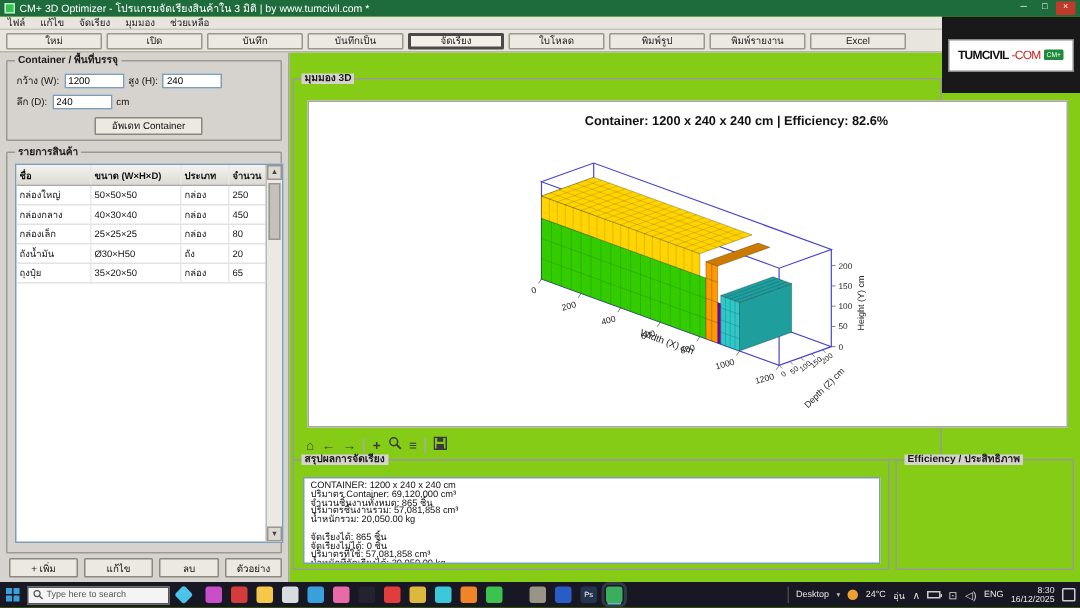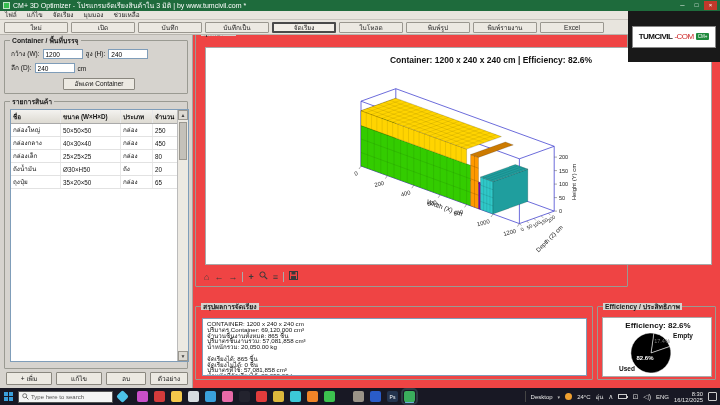--- a/index.html
+++ b/index.html
@@ -1,18 +1,18 @@
 <!DOCTYPE html>
 <html><head>
 <meta charset="utf-8">
 <style>
   *{margin:0;padding:0;box-sizing:border-box}
   html,body{width:720px;height:405px;overflow:hidden;background:#000;
     font-family:"Liberation Sans","DejaVu Sans",sans-serif;-webkit-font-smoothing:antialiased}
-  .screen{position:relative;width:720px;height:405px;background:#ef4444;overflow:hidden}
+  .screen{position:relative;width:720px;height:405px;background:#84cc16;overflow:hidden}
 
   
   .titlebar{position:absolute;left:0;top:0;width:720px;height:11px;background:#1e6b3c;
     display:flex;align-items:center;color:#fff;font-size:7px;padding:0 3px;z-index:30}
   .appicon{width:7px;height:7px;background:#35c04f;border:1px solid #bfe8c8;margin-right:3px;flex:0 0 auto}
   .titletext{white-space:nowrap;overflow:hidden;flex:1}
   .winctrls{display:flex;gap:1px}
   .winbtn{width:13px;height:9px;font-size:6px;line-height:9px;text-align:center;color:#fff;cursor:default}
   .winbtn.close{background:#c0392b}
 
@@ -202,21 +202,21 @@
         </div>
       </div>
     </div>
 
     <button class="btn" style="position:absolute;left:6px;top:337px;width:46px;height:13px">+ เพิ่ม</button>
     <button class="btn" style="position:absolute;left:56px;top:337px;width:46px;height:13px">แก้ไข</button>
     <button class="btn" style="position:absolute;left:106px;top:337px;width:40px;height:13px">ลบ</button>
     <button class="btn" style="position:absolute;left:150px;top:337px;width:38px;height:13px">ตัวอย่าง</button>
   </div>
 
-  <div class="group" style="left:195px;top:32px;width:433px;height:255px">
+  <div class="group" style="left:195px;top:52px;width:433px;height:255px">
     <span class="legend">มุมมอง 3D</span>
     <div class="canvas3d">
       <svg id="scene" viewBox="0 0 507 218" width="507" height="218">
         <text x="285" y="15" font-size="8.5" font-weight="bold" text-anchor="middle" fill="#111">Container: 1200 x 240 x 240 cm | Efficiency: 82.6%</text>
 
         <g stroke-width="0.8" fill="none">
           <path class="wf" d="M155,118 L313.4,175.6 L348.2,163.1 L189.8,105.5 Z" stroke="#4646d2"></path>
           <path class="wf" d="M155,53.2 L313.4,110.8 L348.2,98.3 L189.8,40.7 Z" stroke="#4646d2"></path>
           <path class="wf" d="M155,118 L155,53.2 M313.4,175.6 L313.4,110.8 M348.2,163.1 L348.2,98.3 M189.8,105.5 L189.8,40.7" stroke="#4646d2"></path>
         </g>
@@ -393,31 +393,20 @@
         <div class="sline"></div>
         <div class="sline">จัดเรียงได้: 865 ชิ้น</div>
         <div class="sline">จัดเรียงไม่ได้: 0 ชิ้น</div>
         <div class="sline">ปริมาตรที่ใช้: 57,081,858 cm³</div>
         <div class="sline">น้ำหนักที่จัดเรียงได้: 20,050.00 kg</div>
       </div>
   </div>
 
   <div class="group" style="left:597px;top:306px;width:119px;height:74px">
     <span class="legend">Efficiency / ประสิทธิภาพ</span>
-    <div class="effcard">
-      <svg viewBox="0 0 110 58" width="110" height="58">
-        <text x="55" y="10" font-size="8" font-weight="bold" fill="#111" text-anchor="middle">Efficiency: 82.6%</text>
-        <path d="M48,35 L50.8,15.2 A20,20 0 0 1 66.8,28.5 Z" stroke="#fff" stroke-width="0.5"></path>
-        <path d="M48,35 L66.8,28.5 A20,20 0 1 1 50.8,15.2 Z" stroke="#fff" stroke-width="0.5"></path>
-        <text x="80" y="20" font-size="6.5" font-weight="bold" fill="#111" text-anchor="middle">Empty</text>
-        <text x="59" y="25" font-size="5.5" fill="#777" text-anchor="middle">17.4%</text>
-        <text x="42" y="42" font-size="6" font-weight="bold" fill="#fff" text-anchor="middle">82.6%</text>
-        <text x="24" y="53" font-size="6.5" font-weight="bold" fill="#111" text-anchor="middle">Used</text>
-      </svg>
-    </div>
   </div>
 
   <div class="taskbar">
     <div class="startbtn">
       <span class="winlogo">
           <i></i>
           <i></i>
           <i></i>
           <i></i>
         </span>

